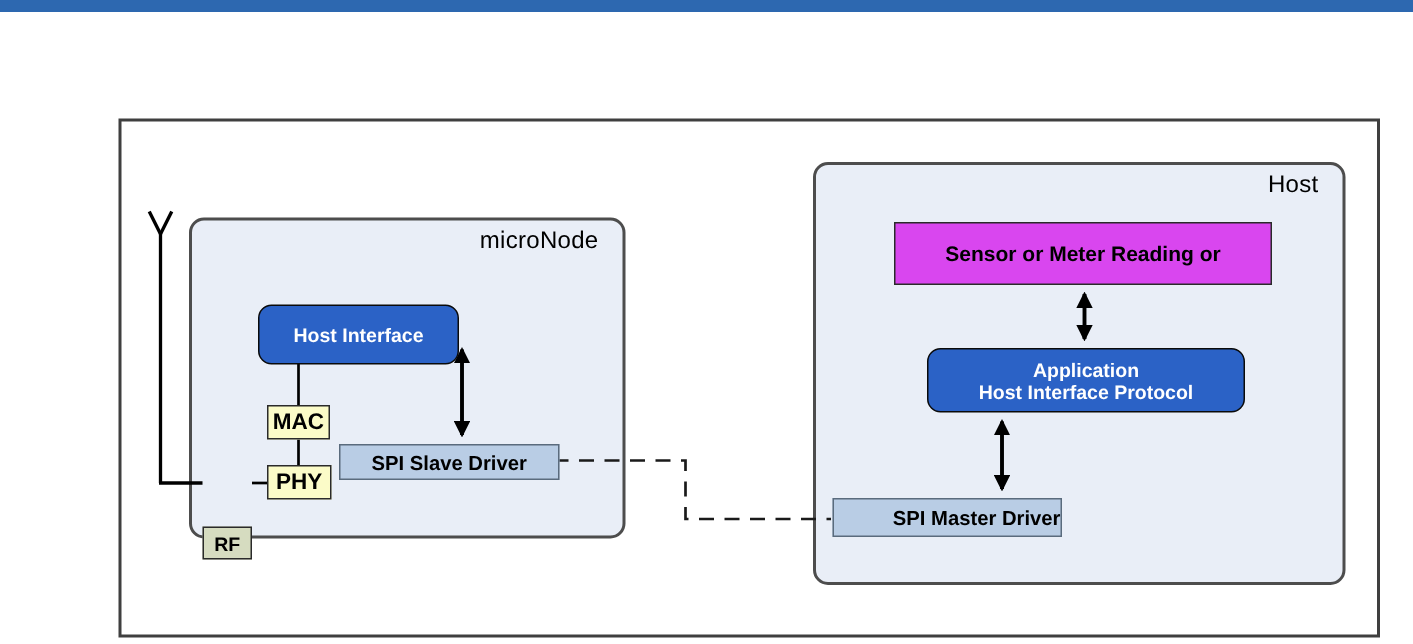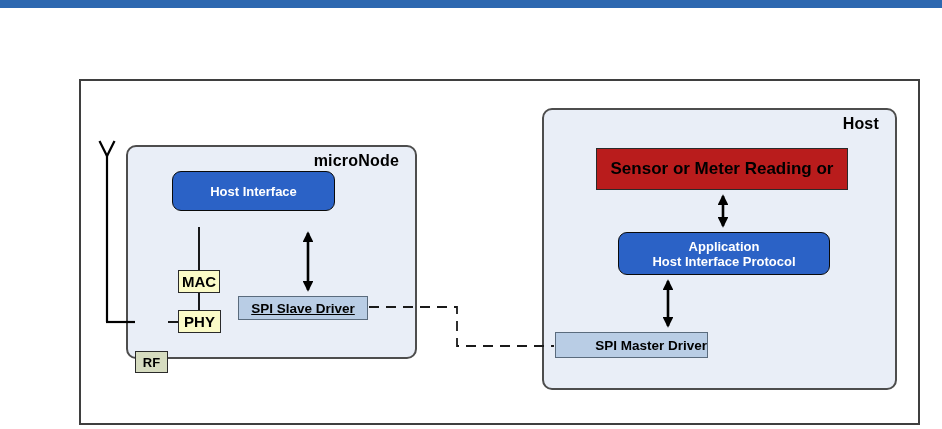--- a/index.html
+++ b/index.html
@@ -3,32 +3,32 @@
 <meta charset="utf-8">
 <style>
   html,body{margin:0;padding:0;background:#ffffff;}
   body{font-family:"Liberation Sans",sans-serif;}
   .stage{position:relative;width:942px;height:429px;background:#ffffff;overflow:hidden;}
   .topbar{position:absolute;left:0;top:0;width:942px;height:8px;background:#2d68b0;}
   .outer-frame{position:absolute;left:79px;top:79px;width:837px;height:342px;
     border:2px solid #3f3f3f;background:#ffffff;z-index:1;}
   .container-box{position:absolute;background:#e9eef7;border:2px solid #4d4d4d;
     border-radius:10px;z-index:2;box-sizing:border-box;}
-  .container-title{position:absolute;top:5px;right:16px;font-weight:bold;
+  .container-title{position:absolute;top:5px;right:16px;font-weight:normal;
     font-size:16px;color:#000;letter-spacing:0.2px;}
   .svg-layer{position:absolute;left:0;top:0;width:942px;height:429px;z-index:3;pointer-events:none;}
   .node{position:absolute;z-index:4;box-sizing:border-box;display:flex;
     align-items:center;justify-content:center;text-align:center;
     font-weight:bold;color:#000;}
   .blue-node{background:#2b62c6;border:1.5px solid #0a0a0a;border-radius:9px;
     color:#ffffff;font-size:13px;line-height:15px;}
   .yellow-node{background:#fbfbc8;border:1.5px solid #2a2a2a;font-size:15px;}
   .olive-node{background:#d6dcc0;border:1.5px solid #2a2a2a;font-size:13px;}
   .steel-node{background:#b9cde5;border:1.5px solid #5a6b7d;font-size:13.5px;}
-  .green-node{background:#b91c1c;border:1.5px solid #2a2a2a;font-size:17px;line-height:18px;}
+  .green-node{background:#d946ef;border:1.5px solid #2a2a2a;font-size:14px;line-height:18px;}
   .two-line span{display:block;}
 </style>
 </head>
 <body>
 
 <div class="stage">
 
   <div class="topbar"></div>
 
   <div class="outer-frame"></div>
@@ -64,37 +64,37 @@
 
     <line x1="308" y1="233" x2="308" y2="290" stroke="#000" stroke-width="2.6" marker-start="url(#ah)" marker-end="url(#ah)"></line>
 
     <path d="M369,307 H457 V346 H554" fill="none" stroke="#1a1a1a" stroke-width="1.8" stroke-dasharray="10 7"></path>
 
     <line x1="723" y1="196" x2="723" y2="226" stroke="#000" stroke-width="2.6" marker-start="url(#ah)" marker-end="url(#ah)"></line>
 
     <line x1="668" y1="281" x2="668" y2="326" stroke="#000" stroke-width="2.6" marker-start="url(#ah)" marker-end="url(#ah)"></line>
   </svg>
 
-  <div class="node blue-node" style="left:172px;top:171px;width:163px;height:40px;">
+  <div class="node blue-node" style="left:172px;top:203px;width:134px;height:40px;">
     <span>Host Interface</span>
   </div>
 
   <div class="node yellow-node" style="left:178px;top:270px;width:42px;height:23px;">
     <span>MAC</span>
   </div>
 
   <div class="node yellow-node" style="left:178px;top:310px;width:43px;height:23px;">
     <span>PHY</span>
   </div>
 
   <div class="node olive-node" style="left:135px;top:311px;width:33px;height:22px;margin-top:40px;">
     <span>RF</span>
   </div>
 
-  <div class="node steel-node" style="left:238px;top:296px;width:130px;height:24px;text-decoration:underline;">
+  <div class="node steel-node" style="left:226px;top:296px;width:147px;height:24px;">
     <span>SPI Slave Driver</span>
   </div>
 
   <div class="node green-node two-line" style="left:596px;top:148px;width:252px;height:42px;">
     <div>
       <span>Sensor or Meter Reading or</span>
     </div>
   </div>
 
   <div class="node blue-node two-line" style="left:618px;top:232px;width:212px;height:43px;">

